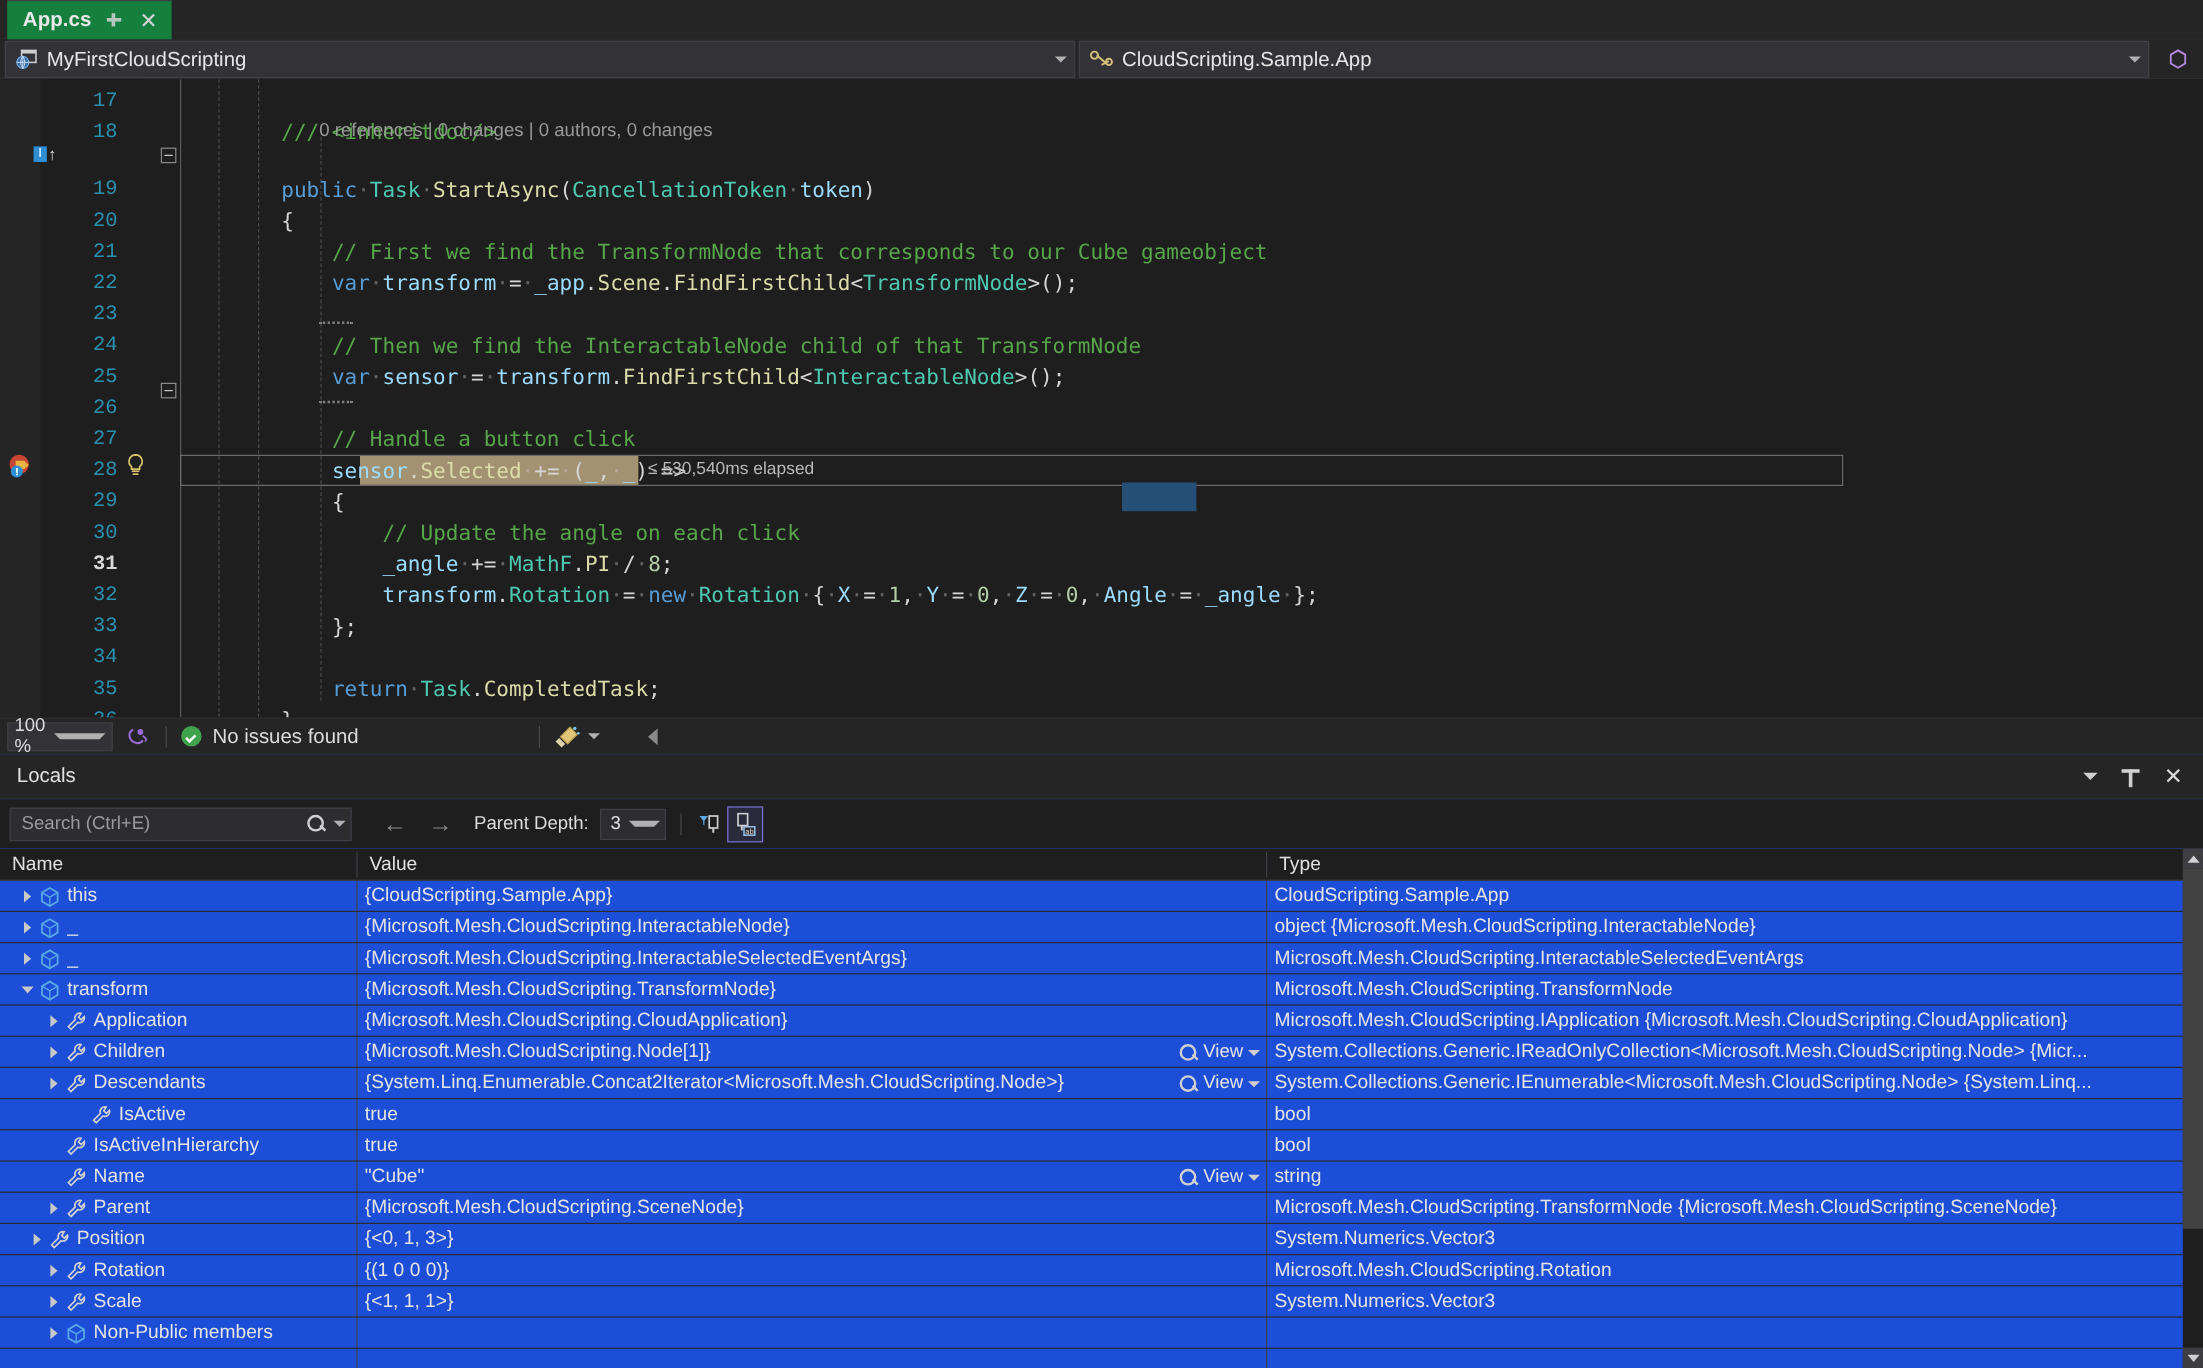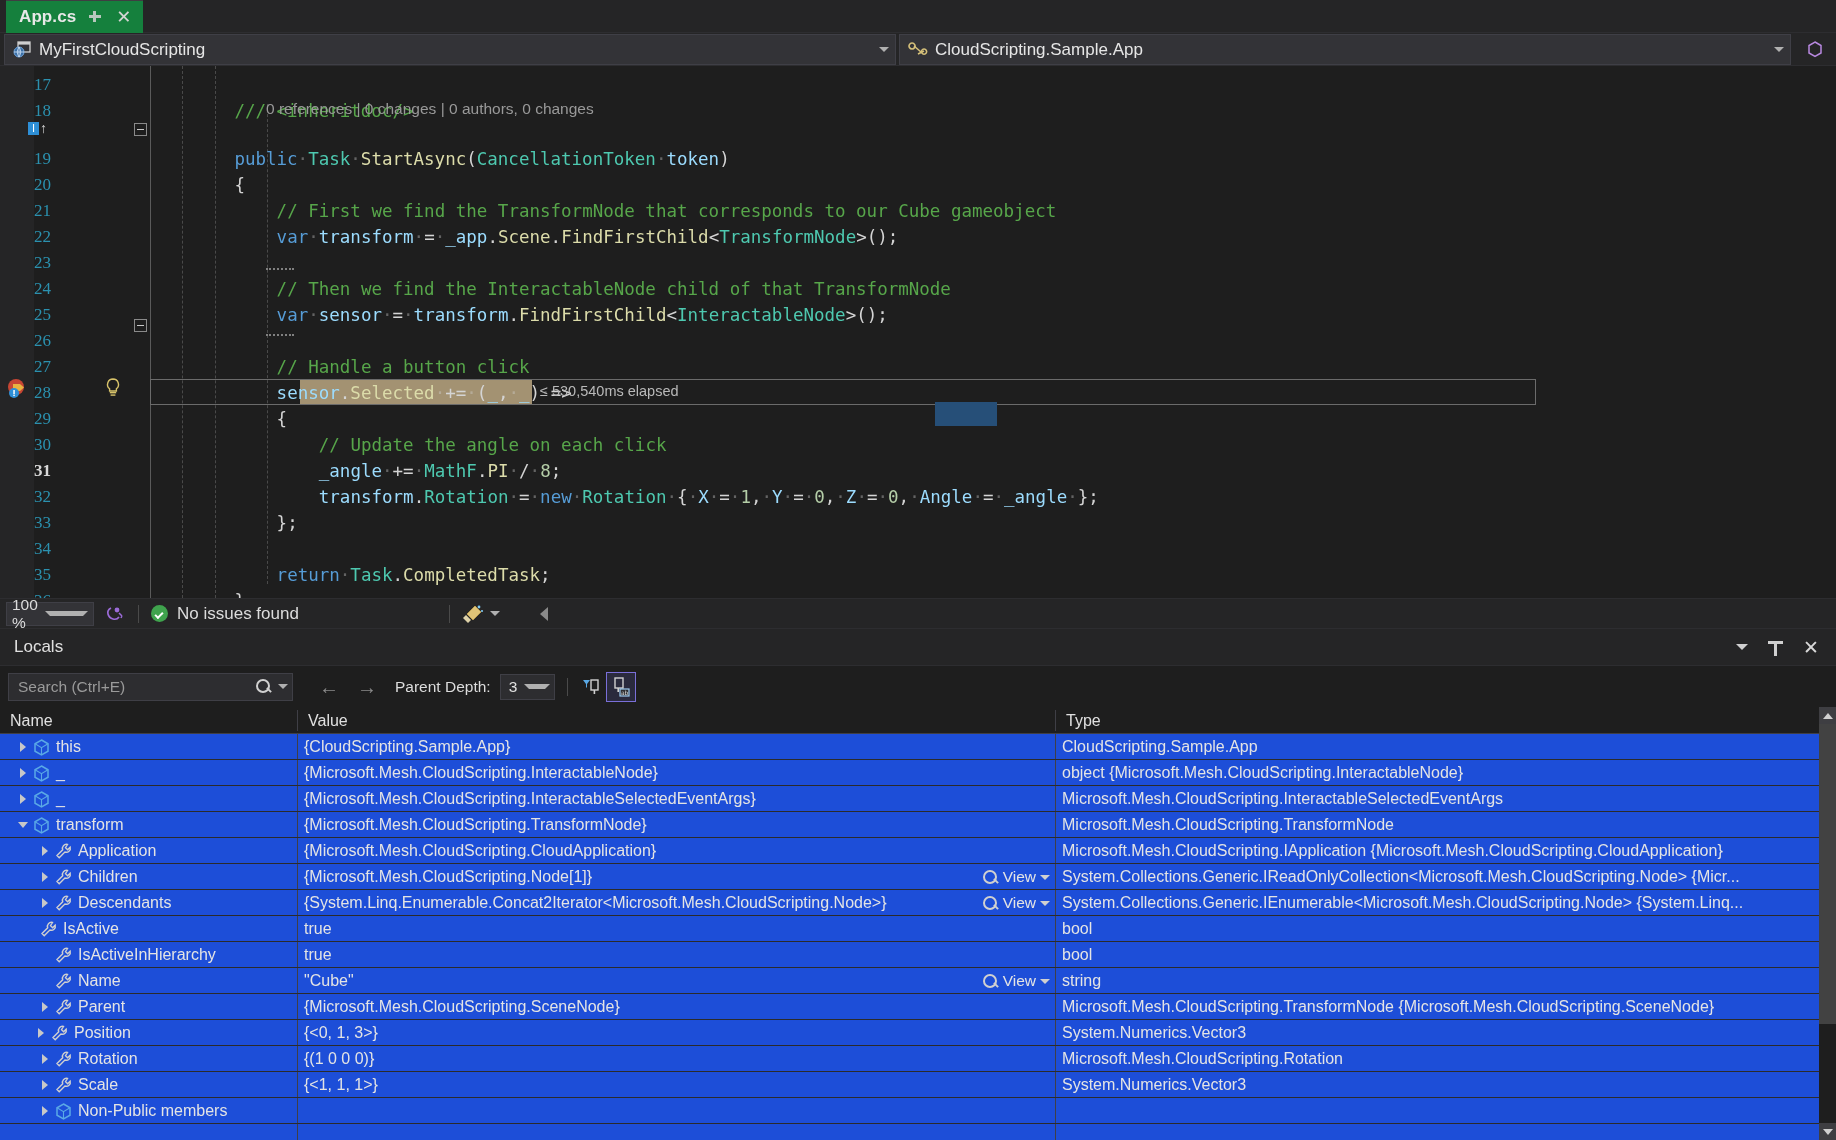--- a/index.html
+++ b/index.html
@@ -75,22 +75,22 @@
     position: absolute; top: 0; left: 34px; width: 86px; height: 532px; background: #1e1e1e;
   }
   .code-area { position: absolute; top: 0; left: 0; width: 1836px; height: 532px; }
 
   .line {
     position: absolute; left: 0; width: 1836px; height: 26px;
     font-family: "DejaVu Sans Mono", monospace; font-size: 17.5px; line-height: 26px;
     white-space: pre;
   }
   .lnum {
-    position: absolute; left: 34px; width: 80px; text-align: left;
-    color: #2b91af; font-family: Liberation Serif, serif; font-size: 17px;
+    position: absolute; left: 18px; width: 80px; text-align: right;
+    color: #2b91af; font-family: Liberation Mono, monospace; font-size: 17px;
   }
   .lnum.cur { color: #d8d8d8; font-weight: bold; }
   .ltext { position: absolute; left: 150px; }
 
   
   .t-kw     { color: #569cd6; }
   .t-type   { color: #4ec9b0; }
   .t-green  { color: #57a64a; }
   .t-doc    { color: #57a64a; }
   .t-meth   { color: #dcdcaa; }
@@ -629,21 +629,21 @@
                 <span class="mag"></span>
                 <span class="vtxt">View</span>
                 <span class="vcaret"></span>
               </span>
             </div>
             <div class="cell-type">
               <span class="txt">System.Collections.Generic.IEnumerable&lt;Microsoft.Mesh.CloudScripting.Node&gt; {System.Linq...</span>
             </div>
           </div>
           <div class="row" style="top: 209px;">
-            <div class="cell-name" style="padding-left: 21px;">
+            <div class="cell-name" style="padding-left: 57px;">
               <span class="expander"></span>
               <span class="ico-wrench"><svg width="19" height="19" viewBox="0 0 19 19">
                   <path d="M13.5 2.5 a4 4 0 0 0 -4.8 5.3 L3 13.5 l2.2 2.2 l5.7-5.7 a4 4 0 0 0 5.3-4.8 l-2.6 2.6 l-2.1-2.1 z" fill="none" stroke="#d0d0d0" stroke-width="1.4"></path>
                 </svg></span>
               <span class="txt">IsActive</span>
             </div>
             <div class="cell-val">
               <span class="txt val">true</span>
             </div>
             <div class="cell-type">
@@ -696,21 +696,21 @@
               <span class="txt">Parent</span>
             </div>
             <div class="cell-val">
               <span class="txt val">{Microsoft.Mesh.CloudScripting.SceneNode}</span>
             </div>
             <div class="cell-type">
               <span class="txt">Microsoft.Mesh.CloudScripting.TransformNode {Microsoft.Mesh.CloudScripting.SceneNode}</span>
             </div>
           </div>
           <div class="row" style="top: 313px;">
-            <div class="cell-name" style="padding-left: 32px;">
+            <div class="cell-name" style="padding-left: 22px;">
               <span class="expander">
                 <span class="tri-r"></span>
               </span>
               <span class="ico-wrench"><svg width="19" height="19" viewBox="0 0 19 19">
                   <path d="M13.5 2.5 a4 4 0 0 0 -4.8 5.3 L3 13.5 l2.2 2.2 l5.7-5.7 a4 4 0 0 0 5.3-4.8 l-2.6 2.6 l-2.1-2.1 z" fill="none" stroke="#d0d0d0" stroke-width="1.4"></path>
                 </svg></span>
               <span class="txt">Position</span>
             </div>
             <div class="cell-val">
               <span class="txt val">{&lt;0, 1, 3&gt;}</span>

